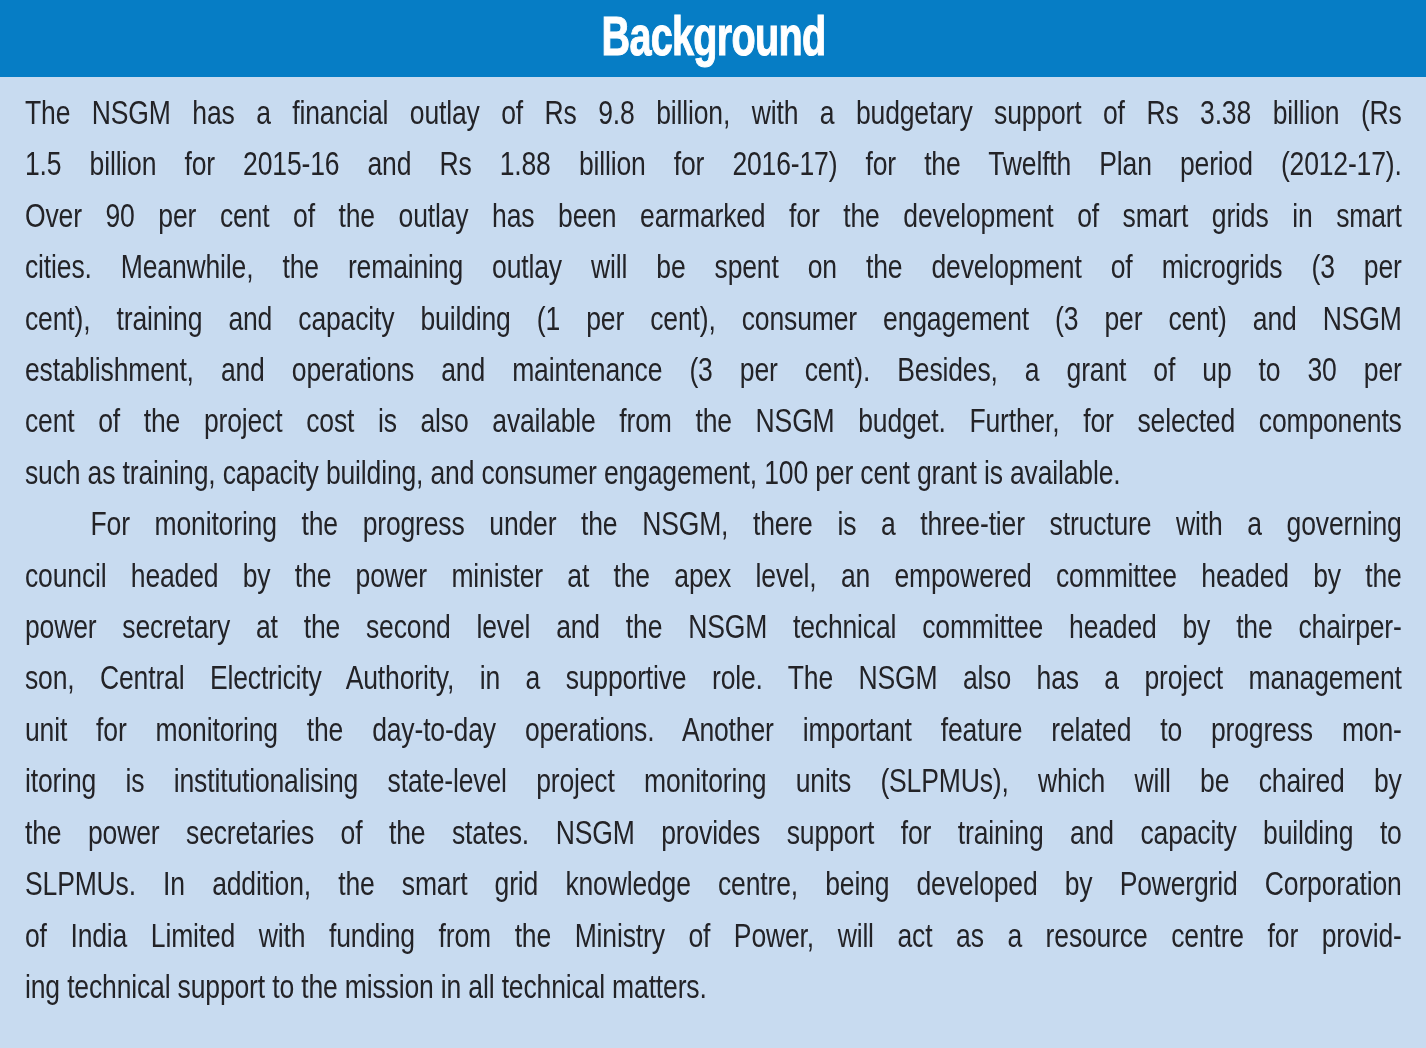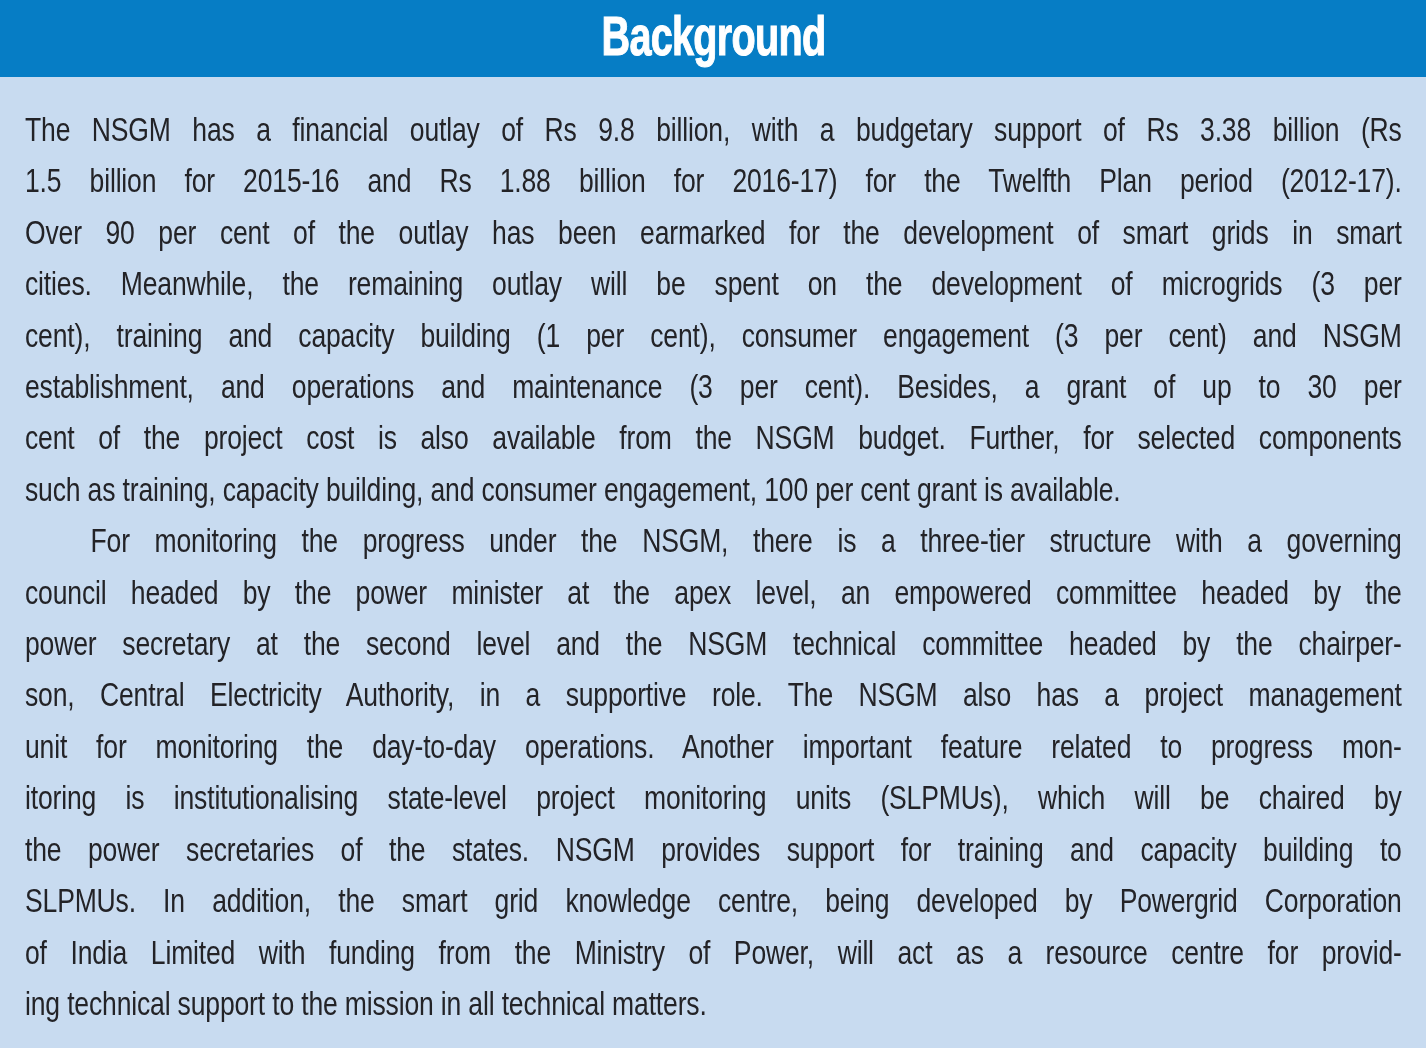--- a/index.html
+++ b/index.html
@@ -27,21 +27,21 @@
     font-weight: 700;
     font-size: 55px;
     letter-spacing: -1px;
     transform: scaleX(0.72);
     transform-origin: center;
     -webkit-text-stroke: 1.1px var(--title-text);
     white-space: nowrap;
     padding-bottom: 6px;
   }
   .content {
-    padding: 27px 25px 0 25px;
+    padding: 10px 25px 0 25px;
     color: var(--body-text);
   }
   .line {
     width: 1765px;               
     transform: scaleX(0.78);
     transform-origin: 0 0;
     font-size: 34px;
     line-height: 51.4px;
     text-align: justify;
     text-align-last: justify;

